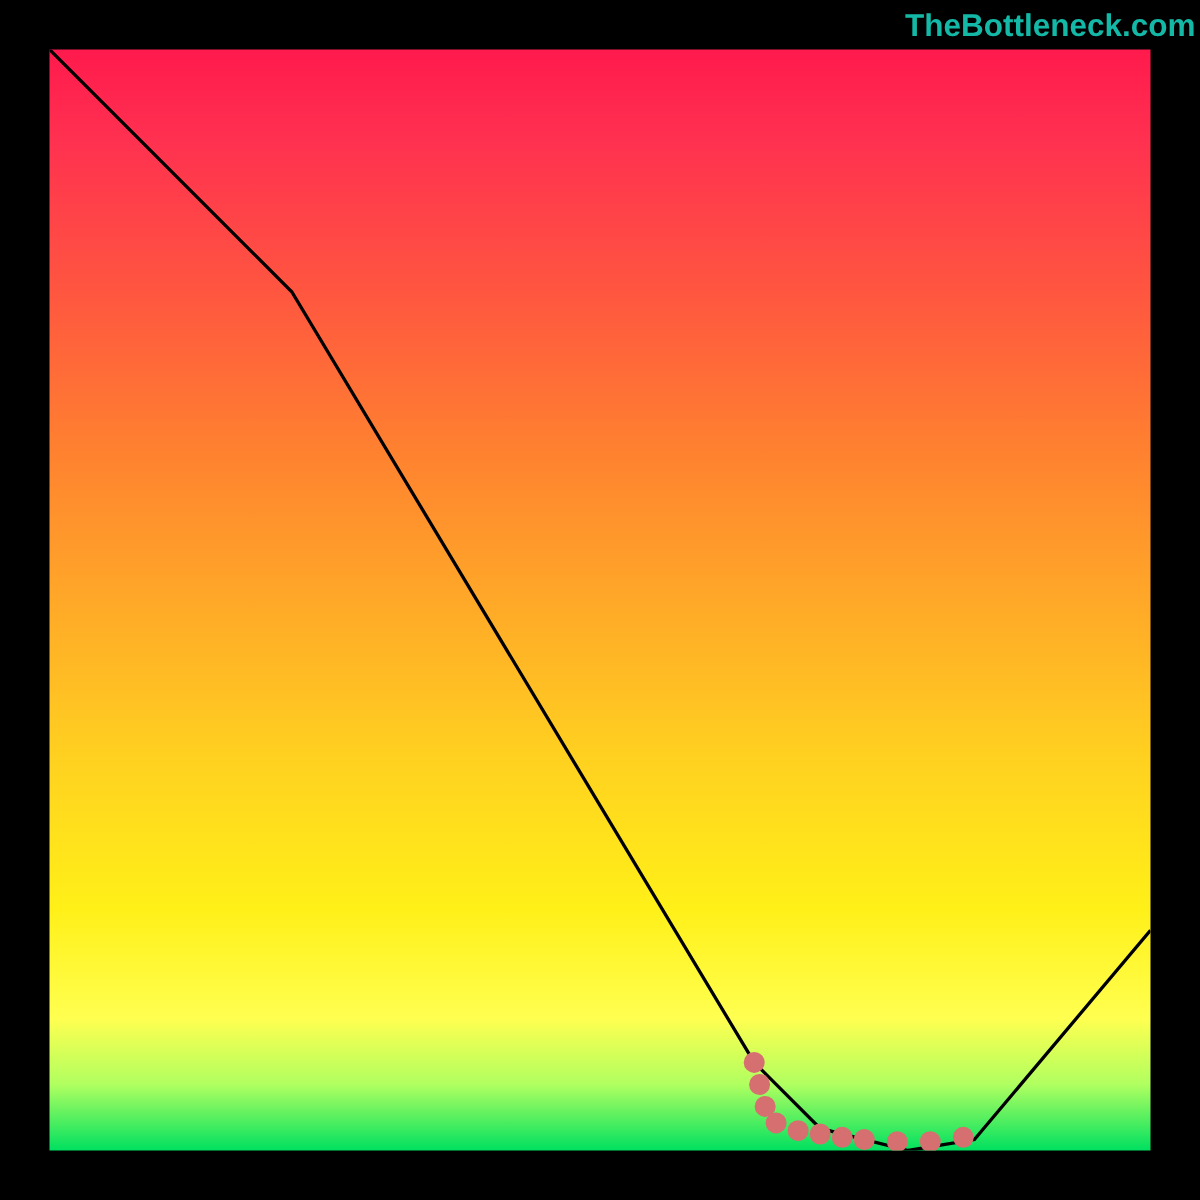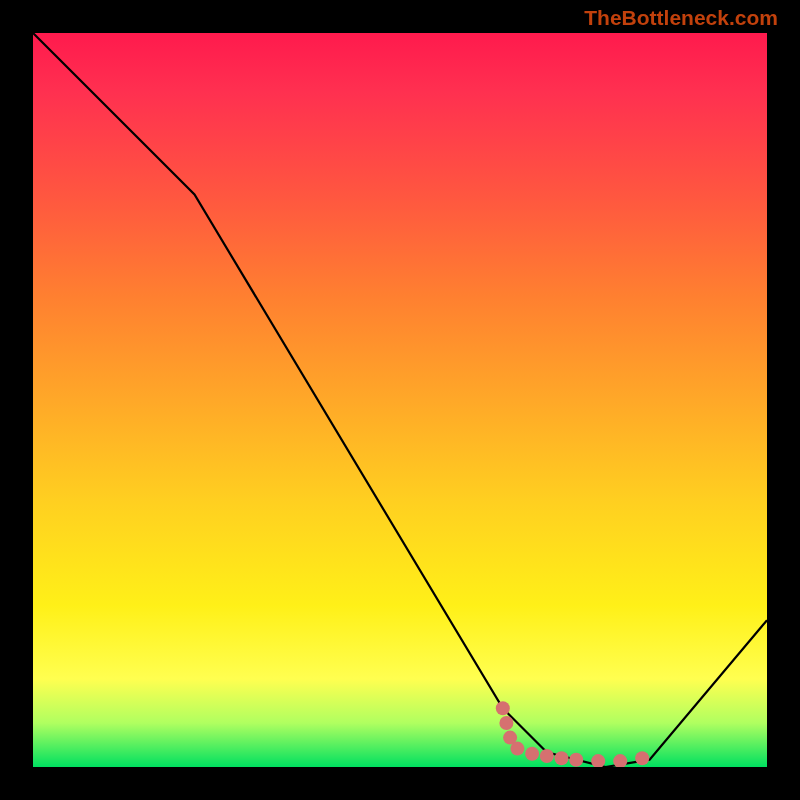--- a/index.html
+++ b/index.html
@@ -7,22 +7,22 @@
     padding: 0;
     width: 800px;
     height: 800px;
     background: #000;
     position: relative;
     font-family: Arial, sans-serif;
   }
   .watermark {
     position: absolute;
     top: 6px;
-    right: 22px;
-    color: #c2410c;
+    right: 3px;
+    color: #14b8a6;
     font-size: 21px;
     font-weight: bold;
     z-index: 10;
   }
   .plot-area {
     position: absolute;
     left: 33px;
     top: 33px;
     width: 734px;
     height: 734px;

